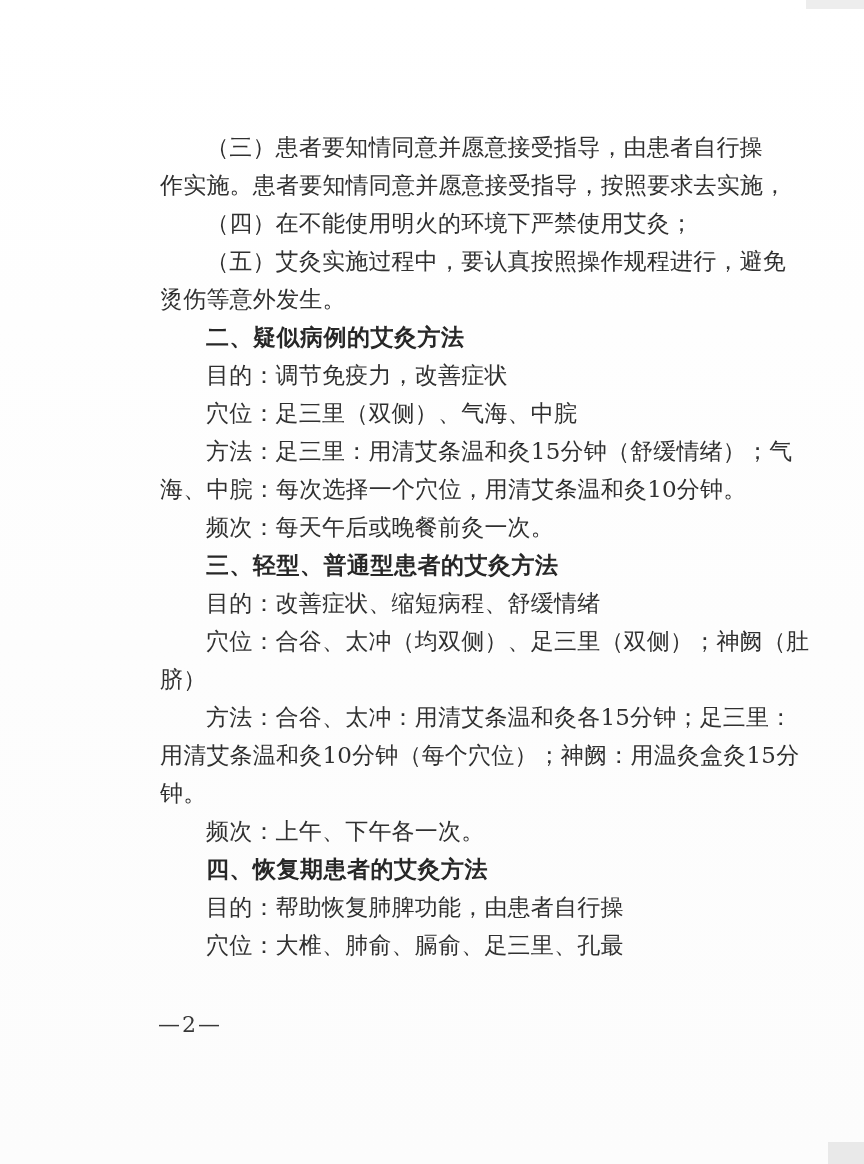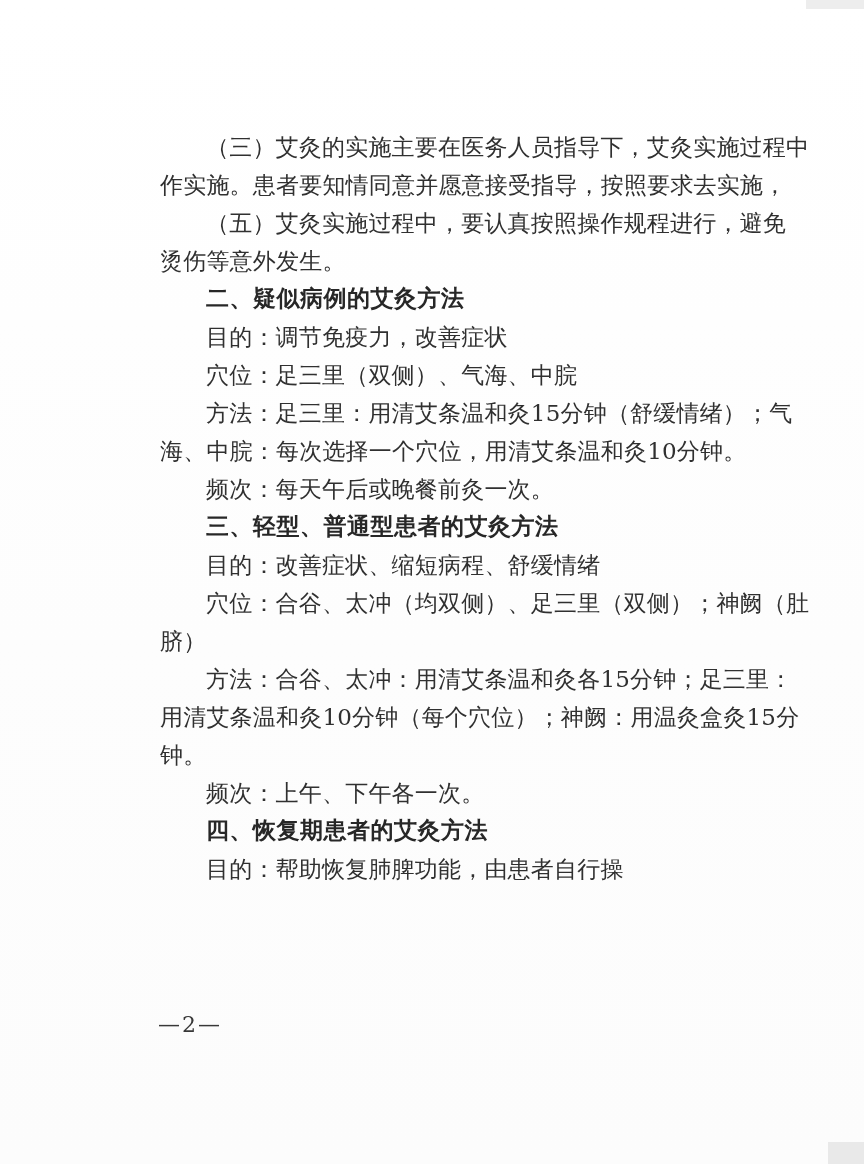--- a/index.html
+++ b/index.html
@@ -31,21 +31,21 @@
     line-height: 38px;
     font-size: 23px;
     letter-spacing: 0.2px;
     white-space: nowrap;
     color: #303030;
   }
   .line.indent {
     text-indent: 46px;
   }
   .line.heading {
-    font-family: Liberation Serif, serif;
+    font-family: Liberation Sans, sans-serif;
     font-weight: 700;
     font-size: 23px;
     letter-spacing: 0.5px;
     text-indent: 46px;
     color: #272727;
   }
   .page-number {
     position: absolute;
     left: 158px;
     top: 1012px;
@@ -73,36 +73,38 @@
 </style>
 </head>
 <body>
 
 <div class="page">
   <div class="artifact-top-right"></div>
   <div class="artifact-bottom-right"></div>
 
   <div class="text-block scan-soft" id="text-block">
 
-  <div class="line indent">（三）艾灸的实施主要在医务人员指导下，艾灸实施过程中</div>
+  <div class="line indent">（三）患者要知情同意并愿意接受指导，由患者自行操</div>
       <div class="line">作实施。患者要知情同意并愿意接受指导，按照要求去实施，</div>
+      <div class="line indent">（四）在不能使用明火的环境下严禁使用艾灸；</div>
       <div class="line indent">（五）艾灸实施过程中，要认真按照操作规程进行，避免</div>
       <div class="line">烫伤等意外发生。</div>
       <div class="line heading">二、疑似病例的艾灸方法</div>
       <div class="line indent">目的：调节免疫力，改善症状</div>
       <div class="line indent">穴位：足三里（双侧）、气海、中脘</div>
       <div class="line indent">方法：足三里：用清艾条温和灸15分钟（舒缓情绪）；气</div>
       <div class="line">海、中脘：每次选择一个穴位，用清艾条温和灸10分钟。</div>
       <div class="line indent">频次：每天午后或晚餐前灸一次。</div>
       <div class="line heading">三、轻型、普通型患者的艾灸方法</div>
       <div class="line indent">目的：改善症状、缩短病程、舒缓情绪</div>
       <div class="line indent">穴位：合谷、太冲（均双侧）、足三里（双侧）；神阙（肚</div>
       <div class="line">脐）</div>
       <div class="line indent">方法：合谷、太冲：用清艾条温和灸各15分钟；足三里：</div>
       <div class="line">用清艾条温和灸10分钟（每个穴位）；神阙：用温灸盒灸15分</div>
       <div class="line">钟。</div>
       <div class="line indent">频次：上午、下午各一次。</div>
       <div class="line heading">四、恢复期患者的艾灸方法</div>
       <div class="line indent">目的：帮助恢复肺脾功能，由患者自行操</div>
+      <div class="line indent">穴位：大椎、肺俞、膈俞、足三里、孔最</div>
     </div>
 
   <div class="page-number scan-soft">—2—</div>
 </div>
 
 </body></html>

